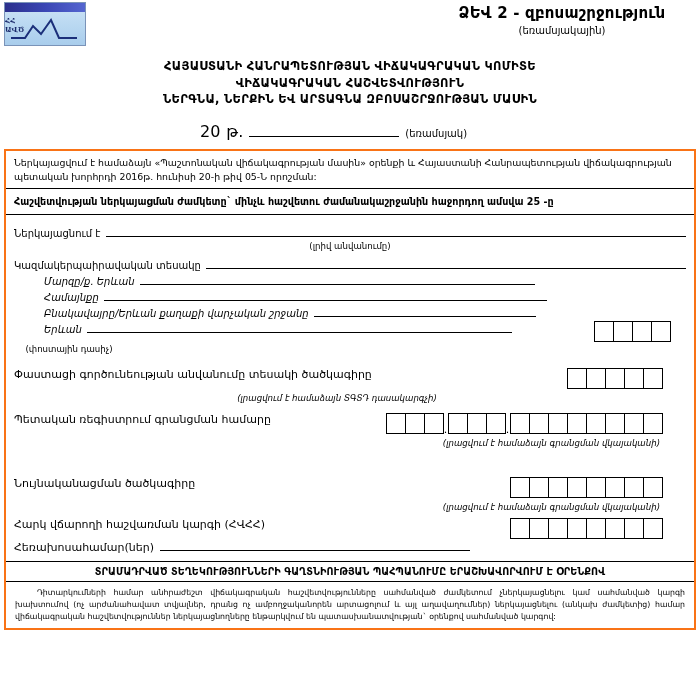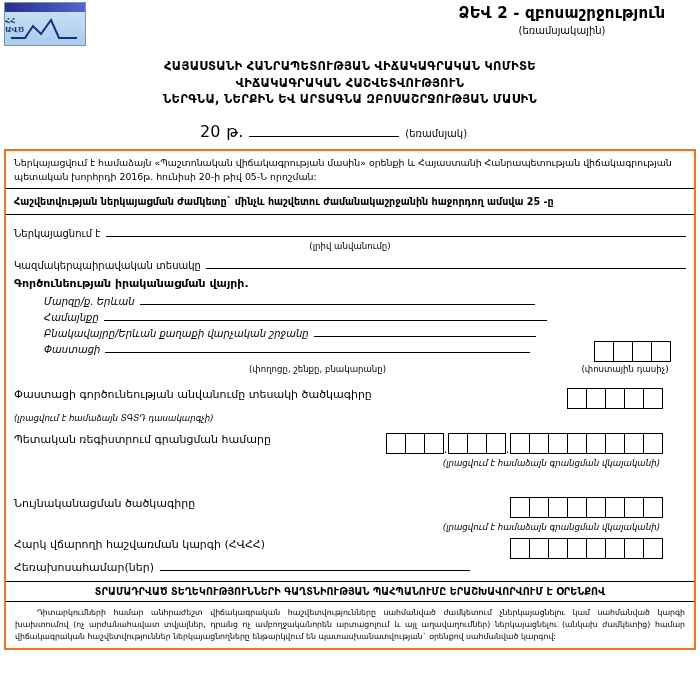--- a/index.html
+++ b/index.html
@@ -231,66 +231,64 @@
       <span class="lbl">Ներկայացնում է</span>
       <span class="fill"></span>
     </div>
     <div class="caption caption-center" style="margin:1px 0 6px 0;">(լրիվ անվանումը)</div>
 
     <div class="fieldrow">
       <span class="lbl">Կազմակերպաիրավական տեսակը</span>
       <span class="fill"></span>
     </div>
 
-    <div class="section-head">Գործունեության իրականացման վայրի.</div>
 
     <div class="fieldrow sub">
       <span class="lbl">Մարզը/ք. Երևան</span>
       <span class="fill" style="max-width:395px;"></span>
     </div>
     <div class="fieldrow sub">
       <span class="lbl">Համայնքը</span>
       <span class="fill" style="max-width:443px;"></span>
     </div>
     <div class="fieldrow sub">
       <span class="lbl">Բնակավայրը/Երևան քաղաքի վարչական շրջանը</span>
       <span class="fill" style="max-width:222px;"></span>
     </div>
 
     <div class="row-flex">
       <div class="grow">
         <div class="fieldrow sub" style="margin-bottom:0;">
-          <span class="lbl">Փաստացի</span>
+          <span class="lbl">Երևան</span>
           <span class="fill" style="max-width:425px;"></span>
         </div>
       </div>
       <div class="boxes" style="margin-left:10px;margin-right:16px;">
         <span class="bx"></span>
         <span class="bx"></span>
         <span class="bx"></span>
         <span class="bx"></span>
       </div>
     </div>
 
     <div class="row-flex" style="margin-top:2px;">
-      <div class="grow caption" style="padding-left:235px;">(փողոցը, շենքը, բնակարանը)</div>
       <div class="caption" style="width:110px;text-align:center;margin-right:6px;">(փոստային դասիչ)</div>
     </div>
 
     <div class="row-flex" style="margin-top:14px;">
       <div class="grow code-label">Փաստացի գործունեության անվանումը տեսակի ծածկագիրը</div>
       <div class="boxes" style="margin-right:24px;">
         <span class="bx"></span>
         <span class="bx"></span>
         <span class="bx"></span>
         <span class="bx"></span>
         <span class="bx"></span>
       </div>
     </div>
-    <div class="code-note" style="margin:4px 20px 0 0;text-align:left;padding-right:6px;">(լրացվում է համաձայն ՏԳՏԴ դասակարգչի)</div>
+    <div class="code-note" style="margin:4px 20px 0 0;text-align:center;padding-right:6px;">(լրացվում է համաձայն ՏԳՏԴ դասակարգչի)</div>
 
     <div class="row-flex" style="margin-top:10px;">
       <div class="grow code-label">Պետական ռեգիստրում գրանցման համարը</div>
       <div class="boxes" style="margin-right:24px;">
         <span class="grp">
           <span class="bx"></span>
           <span class="bx"></span>
           <span class="bx"></span>
         </span>
         <span class="sep">.</span>

